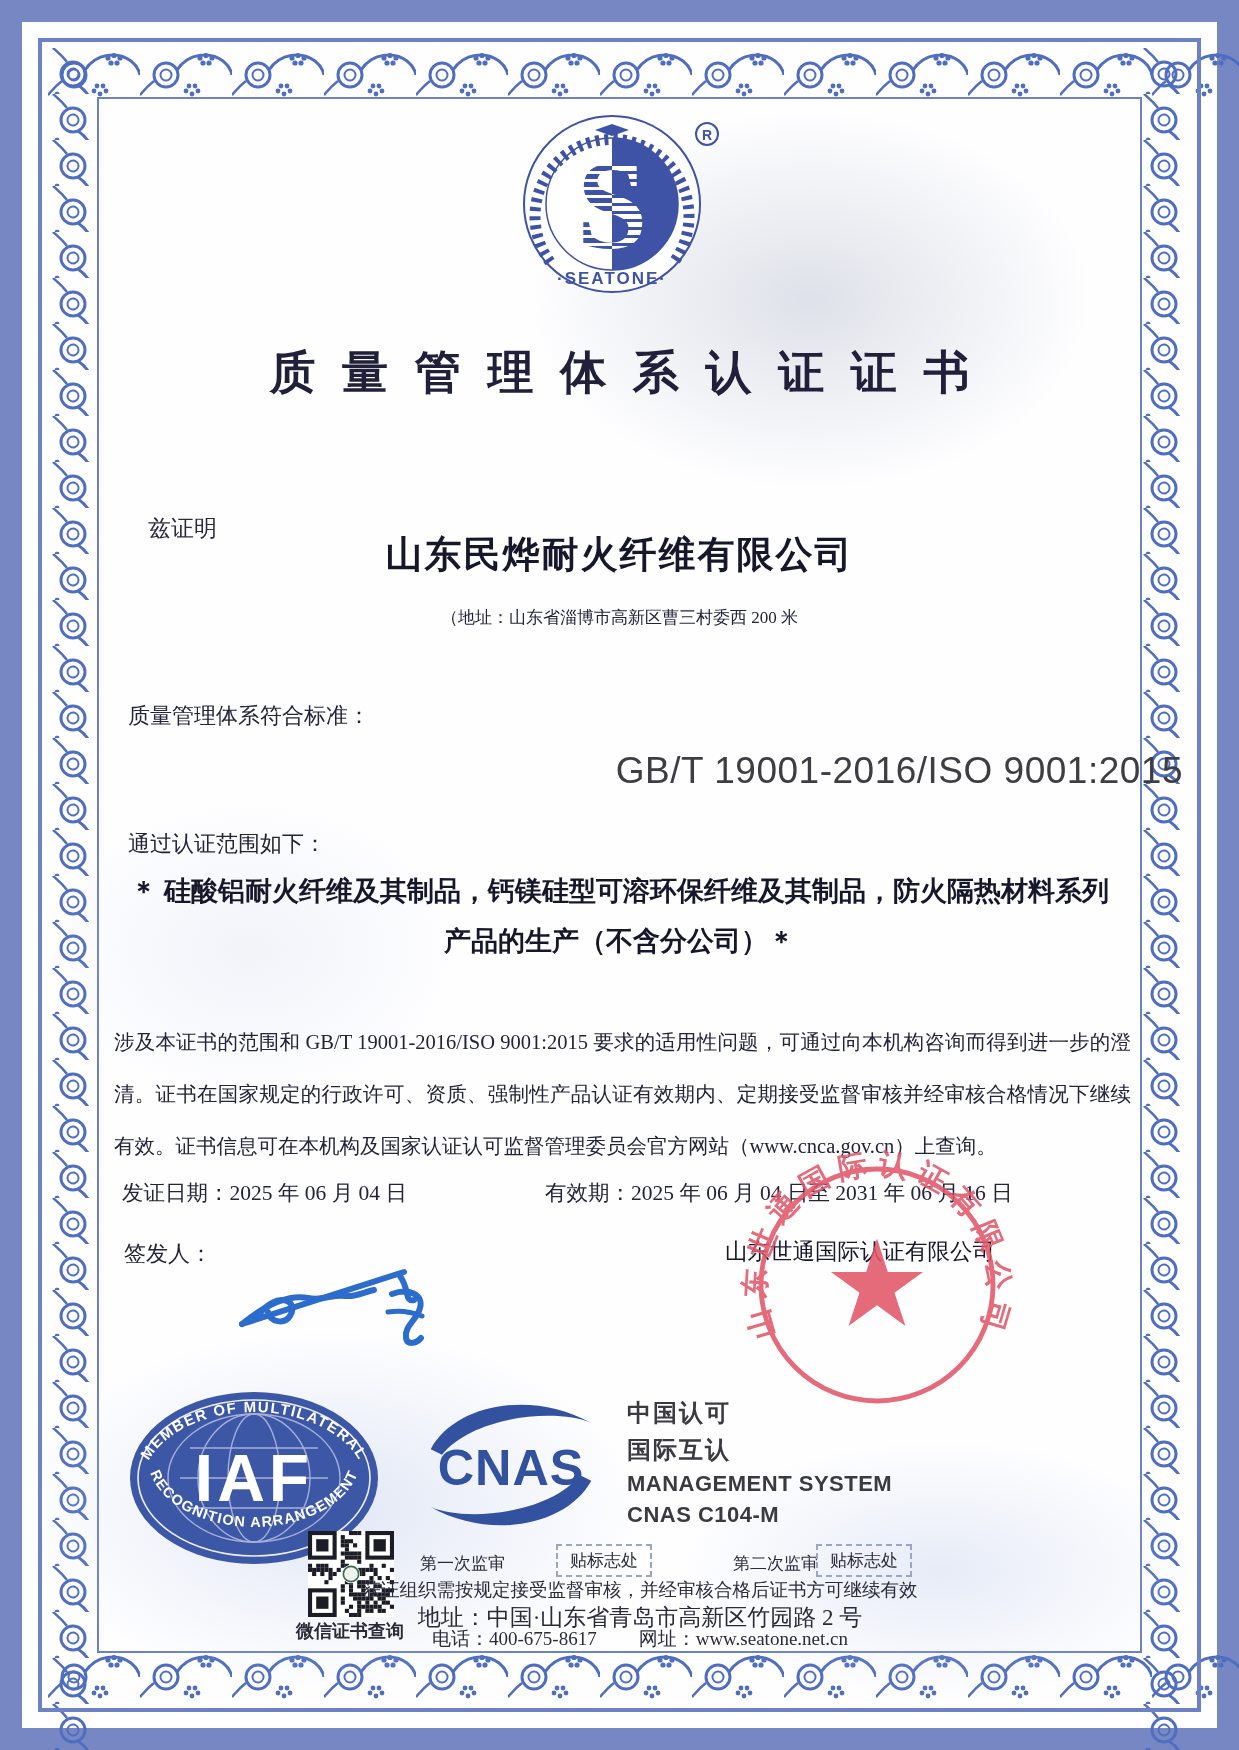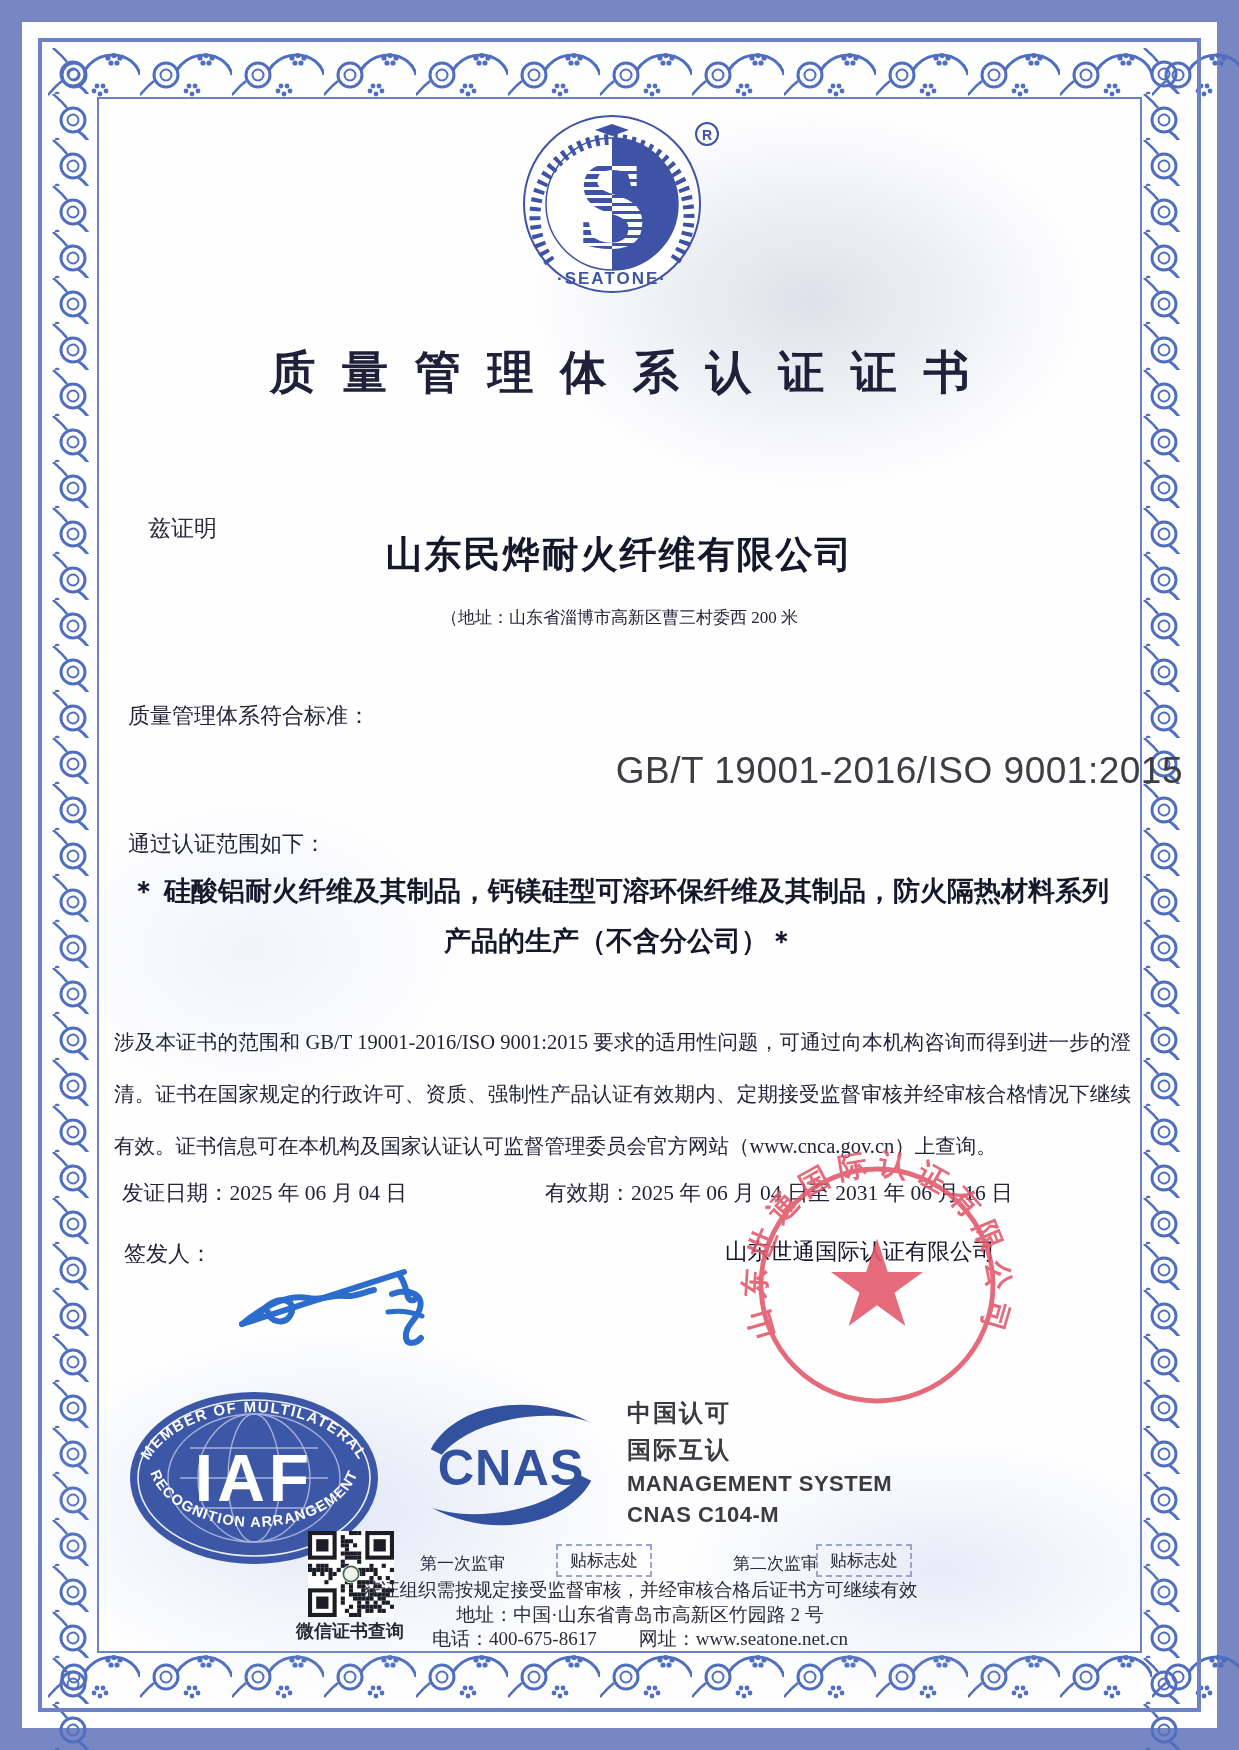--- a/index.html
+++ b/index.html
@@ -44,21 +44,21 @@
   .cnas-block{top:1294px;left:527px;font-family:"Liberation Sans","DejaVu Sans",sans-serif;color:#3a3a40;}
   .cnas-zh{font-size:24px;font-weight:700;line-height:37px;letter-spacing:2px;}
   .cnas-en{font-size:22px;font-weight:700;line-height:31px;letter-spacing:.5px;}
   .qr-wrap{top:1431px;left:208px;}
   .qr-caption{top:1519px;left:194px;width:112px;text-align:center;font-size:18px;color:#2a2a38;font-weight:600;}
   .audit-label1{top:1452px;left:320px;font-size:17px;color:#2a2a3c;}
   .audit-box1{top:1444px;left:456px;font-size:17px;color:#2a2a3c;border:2px dashed #9aa6c4;padding:3px 12px;}
   .audit-label2{top:1452px;left:633px;font-size:17px;color:#2a2a3c;}
   .audit-box2{top:1444px;left:716px;font-size:17px;color:#2a2a3c;border:2px dashed #9aa6c4;padding:3px 12px;}
   .note2{top:1477px;left:190px;width:700px;text-align:center;font-size:18.5px;color:#2a2a3c;}
-  .orgaddr{top:1502px;left:190px;width:700px;text-align:center;font-size:19px;color:#2a2a3c;}
+  .orgaddr{top:1502px;left:190px;width:700px;text-align:center;font-size:23px;color:#2a2a3c;}
   .phoneline{top:1526px;left:190px;width:700px;text-align:center;font-size:19px;color:#2a2a3c;}
   .phoneline .gap{display:inline-block;width:42px;}
   .logo-wrap{top:2px;left:50%;transform:translateX(-50%);}
 </style>
 </head>
 <body>
 
 <div class="page">
 
   <div class="paper"></div>

